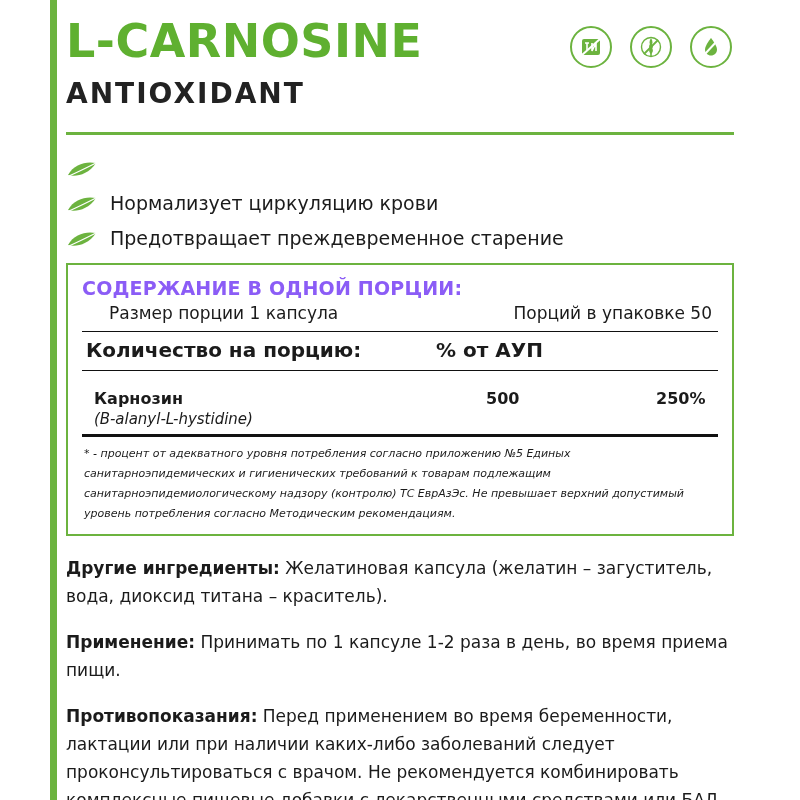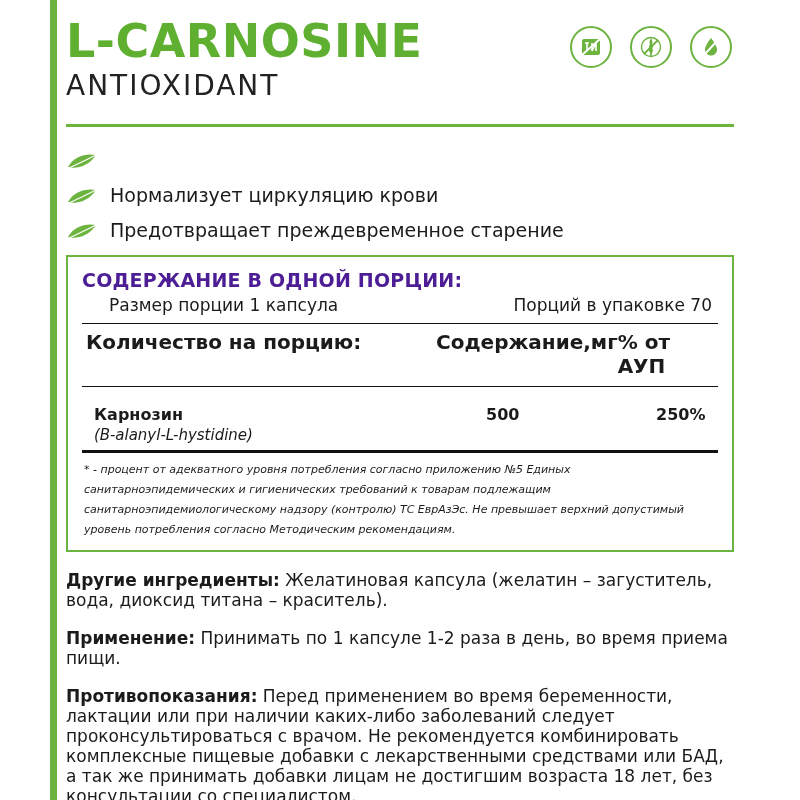--- a/index.html
+++ b/index.html
@@ -45,24 +45,24 @@
   }
   .product-title {
     font-size: 46px;
     line-height: 50px;
     font-weight: bold;
     color: #5fb030;
     letter-spacing: 0.5px;
     font-family: "DejaVu Sans", sans-serif;
   }
   .product-subtitle {
-    margin-top: 4px;
+    margin-top: 12px;
     font-size: 28px;
     line-height: 32px;
-    font-weight: normal;
+    font-weight: bold;
     color: #222222;
     letter-spacing: 2px;
     font-family: "DejaVu Sans", sans-serif;
   }
   .badges {
     display: flex;
     gap: 18px;
     padding-top: 14px;
     padding-right: 2px;
   }
@@ -113,21 +113,21 @@
   .facts {
     margin-top: 14px;
     border: 2px solid #6cb33f;
     box-sizing: border-box;
     width: 668px;
     padding: 12px 14px 10px 14px;
   }
   .facts-title {
     font-size: 19px;
     font-weight: bold;
-    color: #4c1d95;
+    color: #8b5cf6;
     font-family: "DejaVu Sans", sans-serif;
     letter-spacing: 0.2px;
   }
   .facts-row {
     display: flex;
     justify-content: space-between;
     align-items: baseline;
     margin-top: 4px;
     margin-left: 23px;
   }
@@ -185,21 +185,21 @@
     font-style: italic;
     color: #1b1b1b;
     font-family: "DejaVu Sans", sans-serif;
     padding-left: 2px;
   }
 
   
   .para {
     margin-top: 18px;
     font-size: 17px;
-    line-height: 20px;
+    line-height: 28px;
     font-family: "DejaVu Sans", sans-serif;
     width: 672px;
   }
   .para .lead {
     font-weight: bold;
   }
 </style>
 </head>
 <body>
 
@@ -276,28 +276,27 @@
       <span class="benefit-text">Предотвращает преждевременное старение</span>
     </div>
 
   </div>
 
   <div class="facts">
     <div class="facts-title">СОДЕРЖАНИЕ В ОДНОЙ ПОРЦИИ:</div>
 
     <div class="facts-row">
       <div class="serving-size">Размер порции 1 капсула</div>
-      <div class="servings-per">Порций в упаковке 70</div>
+      <div class="servings-per">Порций в упаковке 50</div>
     </div>
 
     <div class="rule-thin"></div>
 
     <div class="table-head">
       <div class="col-name">Количество на порцию:</div>
-      <div class="col-amount">Содержание,мг</div>
       <div class="col-dv">% от АУП</div>
     </div>
 
     <div class="rule-thin"></div>
 
     <div class="table-row">
       <div class="row-name">Карнозин</div>
       <div class="row-amount">500</div>
       <div class="row-dv">250%</div>
     </div>

